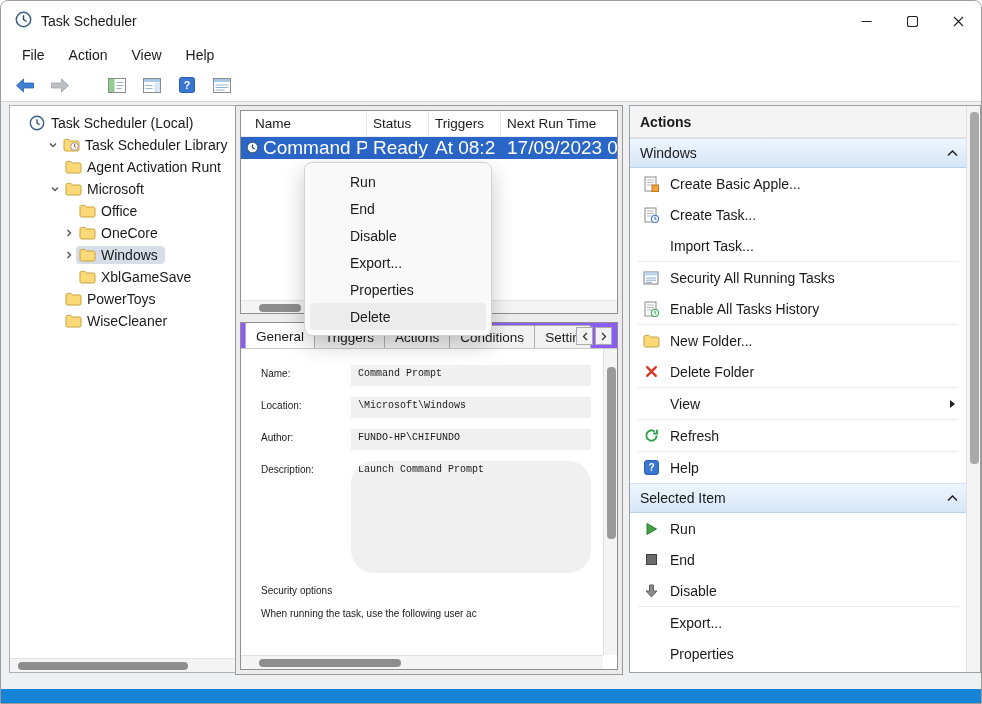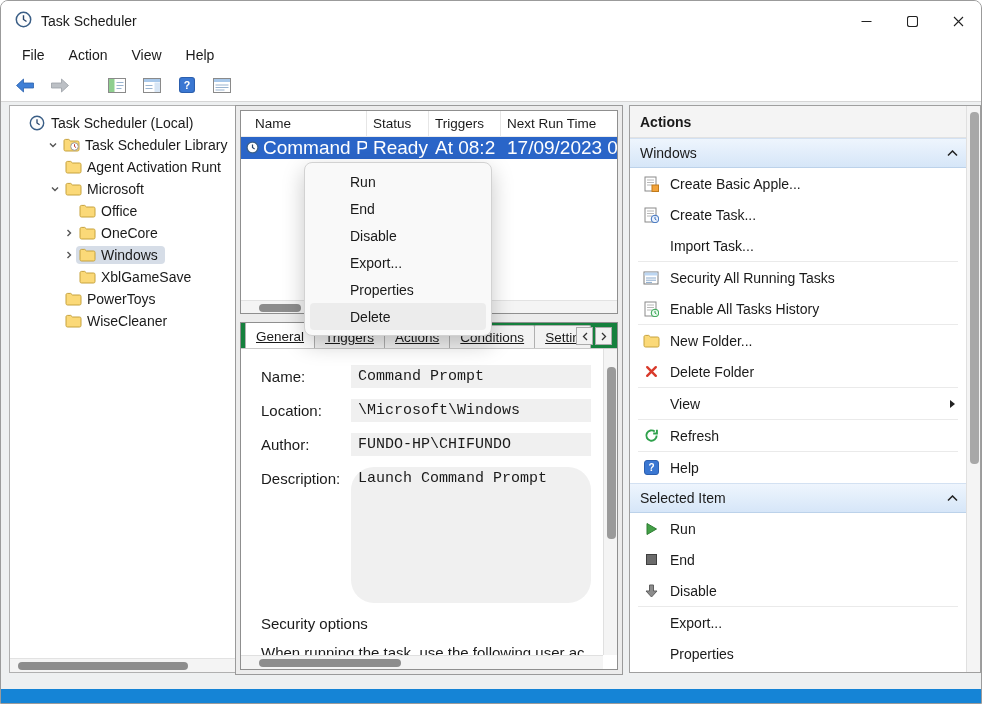--- a/index.html
+++ b/index.html
@@ -50,32 +50,32 @@
   .tl-col.c-trig { width: 72px; }
   .tl-col.c-next { flex: 1; border-right: none; }
   .tl-row { display: flex; align-items: center; height: 22px; background: #2a65c8; color: #fff; font-size: 19px; }
   .tl-cell { display: flex; align-items: center; padding-left: 6px; overflow: hidden; white-space: nowrap; }
   .cell-name { width: 126px; padding-left: 5px; gap: 4px; }
   .cell-status { width: 62px; } .cell-trig { width: 72px; } .cell-next { flex: 1; }
   .tl-hscroll { position: absolute; bottom: 0; left: 0; right: 0; height: 13px; background: #f4f4f4; border-top: 1px solid #e2e2e2; }
   .tl-hscroll .hthumb { left: 18px; width: 42px; top: 2.5px; }
   
   .details { position: absolute; left: 4px; top: 216px; right: 4px; bottom: 4px; background: #fff; border: 1px solid #8f8f8f; overflow: hidden; }
-  .tabs { position: absolute; top: 0; left: 0; right: 0; height: 26px; background: #15803d;
-    border-bottom: 1px solid #c9c9c9; display: flex; align-items: flex-end; padding-left: 4px; text-decoration: underline; }
+  .tabs { position: absolute; top: 0; left: 0; right: 0; height: 26px; background: #8b5cf6;
+    border-bottom: 1px solid #c9c9c9; display: flex; align-items: flex-end; padding-left: 4px; }
   .tab { padding: 4px 10px 3px; height: 23px; border: 1px solid #b0b0b0; border-bottom: none; background: #f2f2f2;
     margin-right: -1px; border-radius: 2px 2px 0 0; font-size: 13.5px; white-space: nowrap; }
   .tab.active { background: #fff; height: 26px; position: relative; z-index: 2; padding-top: 6px; }
   .tab-arrows { position: absolute; right: 5px; top: 4px; display: flex; gap: 2px; z-index: 3; }
   .tab-arrow { width: 17px; height: 18px; border: 1px solid #ababab; background: #f2f2f2; display: flex; align-items: center; justify-content: center; }
-  .details-content { position: absolute; top: 26px; left: 0; right: 14px; bottom: 14px; overflow: hidden; padding: 16px 0 0 20px; font-size: 15px; }
+  .details-content { position: absolute; top: 26px; left: 0; right: 14px; bottom: 14px; overflow: hidden; padding: 16px 0 0 20px; font-size: 10px; }
   .field-row { display: flex; margin-bottom: 11px; }
   .field-label { width: 90px; padding-top: 3px; }
   .field-value { width: 240px; background: #f0f0f0; padding: 3px 7px; min-height: 21px; white-space: nowrap; overflow: hidden; font-family: Liberation Mono, monospace; }
-  .field-value.tall { height: 136px; border-radius: 23px; }
+  .field-value.tall { height: 112px; border-radius: 23px; }
   .security-heading { margin: 12px 0 12px 0; }
   .security-text { white-space: nowrap; overflow: hidden; }
   .vscroll { position: absolute; top: 26px; right: 0; bottom: 14px; width: 14px; background: #f4f4f4; border-left: 1px solid #e0e0e0; }
   .vthumb { position: absolute; left: 2.5px; width: 9px; background: #9a9a9a; border-radius: 4px; }
   .details .vthumb { top: 18px; height: 172px; }
   .details-hscroll { position: absolute; bottom: 0; left: 0; right: 14px; height: 14px; background: #f4f4f4; border-top: 1px solid #e0e0e0; }
   .details-hscroll .hthumb { left: 18px; width: 142px; }
   
   .context-menu { position: absolute; left: 303px; top: 161px; width: 188px; background: #f9f9f9;
     border: 1px solid #d2d2d2; border-radius: 8px; box-shadow: 0 8px 22px rgba(0,0,0,.22);

